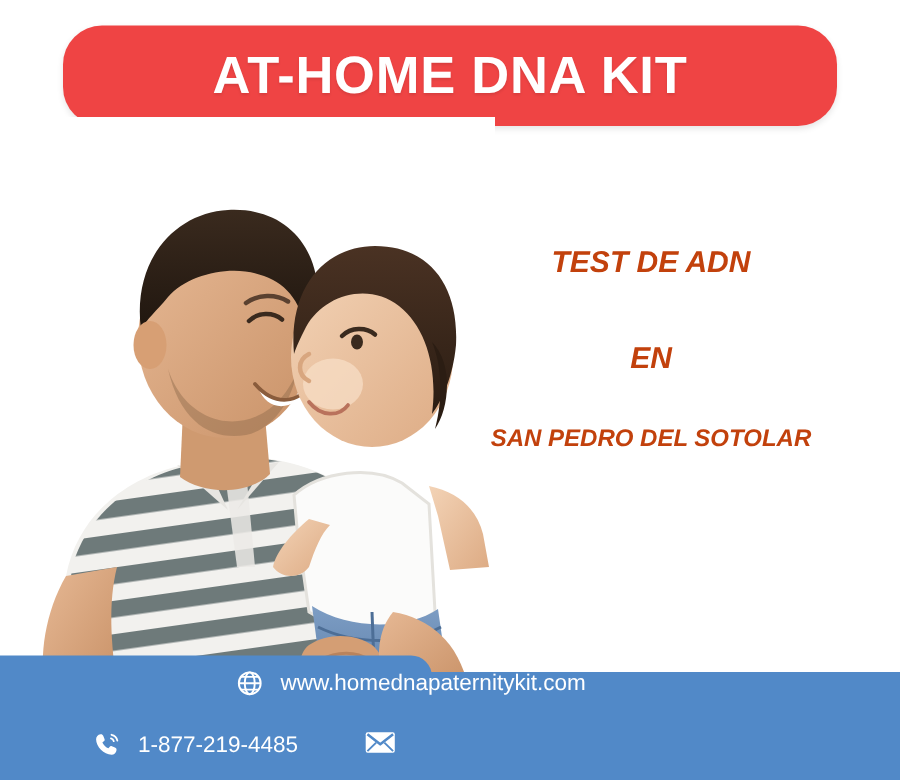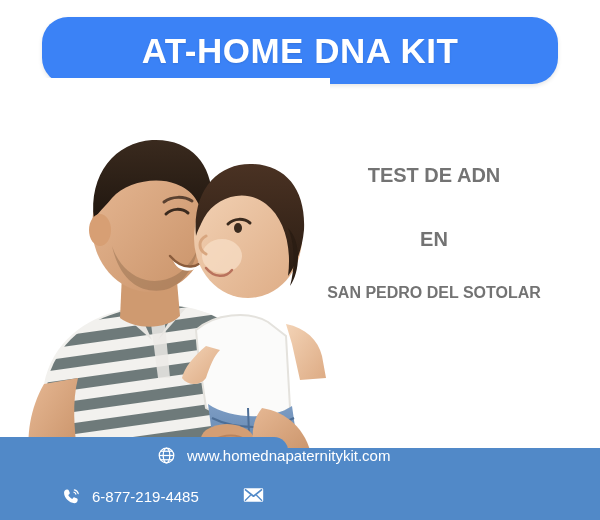--- a/index.html
+++ b/index.html
@@ -14,21 +14,21 @@
     position:relative;
     width:600px; height:520px;
     background:#ffffff;
   }
 
   
   .header-pill {
     position:absolute;
     left:42px; top:17px;
     width:516px; height:67px;
-    background:#3b82f6;
+    background:#ef4444;
     border-radius:26px;
     display:flex; align-items:center; justify-content:center;
     box-shadow:0 2px 4px rgba(0,0,0,0.10);
   }
   .header-title {
     color:#ffffff;
     font-size:35px;
     font-weight:bold;
     letter-spacing:0.5px;
     line-height:1;
@@ -46,25 +46,26 @@
   .photo svg { display:block; width:330px; height:380px; }
 
   
   .headline {
     position:absolute;
     left:268px; top:165px;
     width:332px;
     text-align:center;
   }
   .headline-line {
-    color:#737373;
+    color:#c2410c;
     font-size:20px;
     font-weight:bold;
     line-height:1;
     white-space:nowrap;
+    font-style:italic;
   }
   .hl-1 { margin-bottom:36px; }
   .hl-2 { margin-bottom:36px;margin-top:44px; }
   .hl-3 { font-size:16px; }
 
   
   .footer-left-block {
     position:absolute;
     left:0px; top:437px;
     width:288px; height:83px;
@@ -247,21 +248,21 @@
       <span class="fi">
         <svg width="19" height="19" viewBox="0 0 24 24">
           <path d="M6.3 3.2 C7.4 3 8.2 3.5 8.6 4.5 L9.7 7.1 C10 7.9 9.8 8.6 9.1 9.1
                    L7.9 10 C8.8 12 10.9 14.1 13 15 L13.9 13.8 C14.4 13.1 15.1 12.9 15.9 13.2
                    L18.5 14.3 C19.5 14.7 20 15.5 19.8 16.6 C19.5 18.8 17.8 20.4 15.6 20.4
                    C9.2 20.4 2.6 13.8 2.6 7.4 C2.6 5.2 4.1 3.5 6.3 3.2 Z" fill="#ffffff"></path>
           <path d="M15.6 3.6 C18.1 4.1 20 6 20.5 8.5" stroke="#ffffff" stroke-width="1.5" fill="none" stroke-linecap="round"></path>
           <path d="M15.1 6.6 C16.3 6.9 17.2 7.8 17.5 9" stroke="#ffffff" stroke-width="1.5" fill="none" stroke-linecap="round"></path>
         </svg>
       </span>
-      <span class="ftext">6-877-219-4485</span>
+      <span class="ftext">1-877-219-4485</span>
     </div>
 
     <div class="footer-row row-mail">
       <span class="fi">
         <svg width="21" height="16" viewBox="0 0 26 19">
           <rect x="1" y="1" width="24" height="17" rx="1.6" fill="#ffffff"></rect>
           <path d="M2.4 2.6 L13 11 L23.6 2.6" stroke="#5189c8" stroke-width="2.1" fill="none" stroke-linejoin="round"></path>
           <path d="M2.4 16.6 L9.6 9.6 M23.6 16.6 L16.4 9.6" stroke="#5189c8" stroke-width="1.6" fill="none"></path>
         </svg>
       </span>

